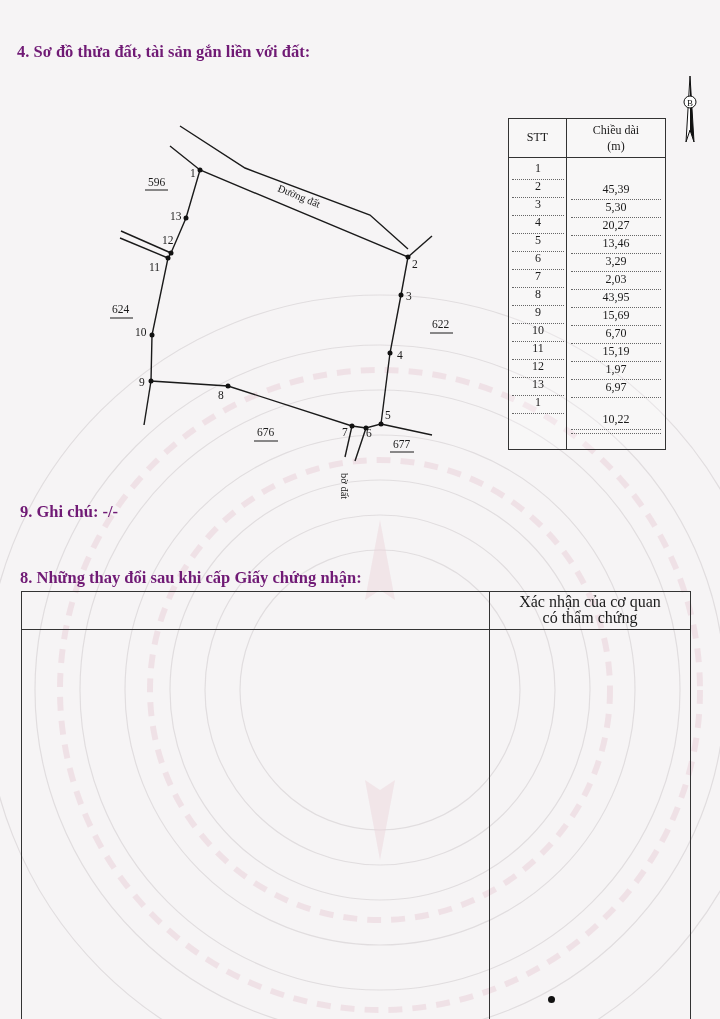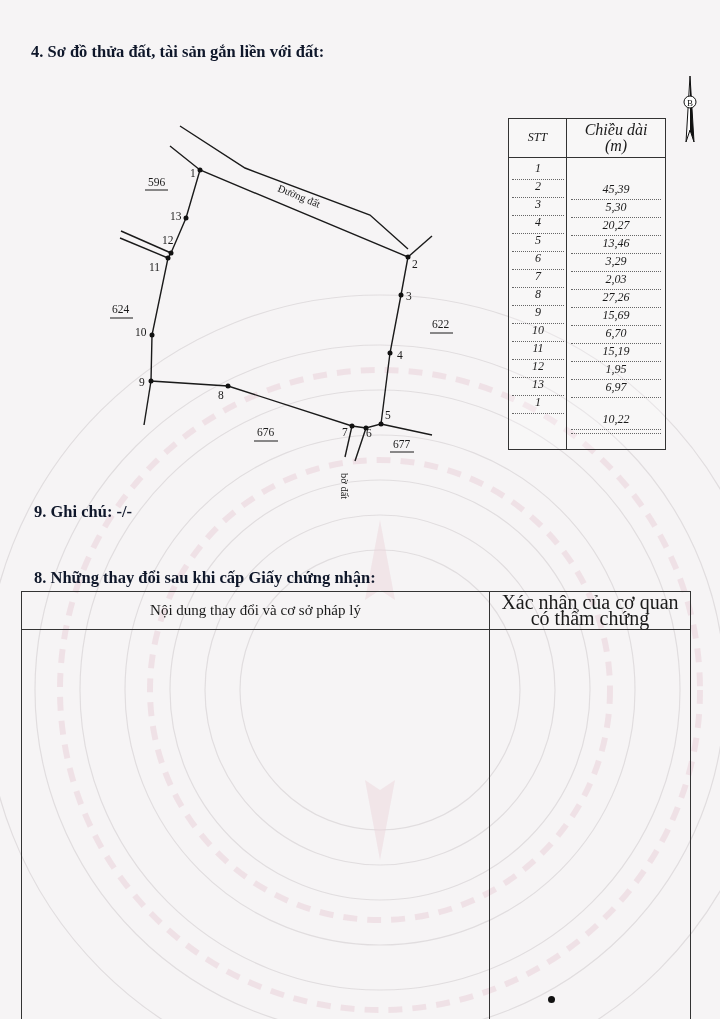--- a/index.html
+++ b/index.html
@@ -6,50 +6,50 @@
   body {
     width:720px; height:1019px; position:relative; overflow:hidden;
     background:#f6f4f5;
     font-family:"Liberation Serif", "DejaVu Serif", serif;
     color:#1a1a1a;
   }
   .bg-seal {
     position:absolute; left:0; top:0; width:720px; height:1019px; pointer-events:none;
   }
   .heading {
-    position:absolute; font-weight:bold; font-size:16.5px; color:#0f172a; white-space:nowrap;margin-left:14px;
+    position:absolute; font-weight:bold; font-size:16.5px; color:#701a75; white-space:nowrap;
   }
   #h4 { left:17px; top:42px; }
   #h5 { left:20px; top:502px; }
   #h6 { left:20px; top:568px; }
 
   .diagram { position:absolute; left:0; top:0; width:720px; height:520px; }
   .diagram text { font-family:"Liberation Serif", serif; fill:#1a1a1a; }
 
   .len-table {
     position:absolute; left:508px; top:118px; width:158px; height:332px;
-    border:1.5px solid #333; box-sizing:border-box; background:rgba(255,255,255,0.25);font-style:italic;
+    border:1.5px solid #333; box-sizing:border-box; background:rgba(255,255,255,0.25);
   }
   .len-table .col-div { position:absolute; left:57px; top:0; bottom:0; border-left:1.5px solid #333; }
   .len-table .hdr-div { position:absolute; left:0; right:0; top:38px; border-top:1.5px solid #333; }
   .len-table .hdr-stt { position:absolute; left:0; width:57px; top:11px; text-align:center; font-size:12px; }
-  .len-table .hdr-len { position:absolute; left:58px; right:0; top:3px; text-align:center; font-size:16px; line-height:16px; }
+  .len-table .hdr-len { position:absolute; left:58px; right:0; top:3px; text-align:center; font-size:12px; line-height:16px; }
   .stt-cell { position:absolute; left:3px; width:52px; text-align:center; font-size:12px; height:17.5px; line-height:14px; border-bottom:1px dotted #666; }
   .len-cell { position:absolute; left:62px; width:90px; text-align:center; font-size:12px; height:17.5px; line-height:16px; border-bottom:1px dotted #666;margin-top:12px; }
 
   .north { position:absolute; left:678px; top:72px; width:24px; height:70px; }
 
   .changes {
     position:absolute; left:21px; top:591px; width:670px; height:440px;
     border:1.5px solid #333; box-sizing:border-box; border-bottom:none;
   }
   .changes .hdr-bottom { position:absolute; left:0; right:0; top:37px; border-top:1.5px solid #333; }
   .changes .col-div { position:absolute; left:467px; top:0; bottom:0; border-left:1.5px solid #333; }
   .changes .hdr-left { position:absolute; left:0; width:467px; top:10px; text-align:center; font-size:15px; }
-  .changes .hdr-right { position:absolute; left:468px; right:0; top:2px; text-align:center; font-size:20px; line-height:16px; }
+  .changes .hdr-right { position:absolute; left:468px; right:0; top:2px; text-align:center; font-size:16px; line-height:16px; }
   .dot-mark { position:absolute; left:548px; top:996px; width:7px; height:7px; border-radius:50%; background:#111; }
 </style>
 </head>
 <body>
 
 <svg class="bg-seal" viewBox="0 0 720 1019">
   <g fill="none" stroke="#dcd8da" stroke-width="1.2" opacity="0.8">
     <circle cx="380" cy="690" r="140"></circle>
     <circle cx="380" cy="690" r="175"></circle>
     <circle cx="380" cy="690" r="210"></circle>
@@ -167,35 +167,34 @@
   <div class="stt-cell" style="top:240px">12</div>
   <div class="stt-cell" style="top:258px">13</div>
   <div class="stt-cell" style="top:276px">1</div>
 
   <div class="len-cell" style="top:50px">45,39</div>
   <div class="len-cell" style="top:68px">5,30</div>
   <div class="len-cell" style="top:86px">20,27</div>
   <div class="len-cell" style="top:104px">13,46</div>
   <div class="len-cell" style="top:122px">3,29</div>
   <div class="len-cell" style="top:140px">2,03</div>
-  <div class="len-cell" style="top:158px">27,26</div>
+  <div class="len-cell" style="top:158px">43,95</div>
   <div class="len-cell" style="top:176px">15,69</div>
   <div class="len-cell" style="top:194px">6,70</div>
   <div class="len-cell" style="top:212px">15,19</div>
-  <div class="len-cell" style="top:230px">1,95</div>
+  <div class="len-cell" style="top:230px">1,97</div>
   <div class="len-cell" style="top:248px">6,97</div>
   <div class="len-cell" style="top:280px">10,22</div>
   <div class="len-cell" style="top:284px"></div>
 </div>
 
 <div class="heading" id="h5">9. Ghi chú: -/-</div>
 <div class="heading" id="h6">8. Những thay đổi sau khi cấp Giấy chứng nhận:</div>
 
 <div class="changes">
   <div class="hdr-bottom"></div>
   <div class="col-div"></div>
-  <div class="hdr-left">Nội dung thay đổi và cơ sở pháp lý</div>
   <div class="hdr-right">
     <div>Xác nhận của cơ quan</div>
     <div>có thẩm chứng</div>
   </div>
 </div>
 <div class="dot-mark"></div>
 
 </body></html>

